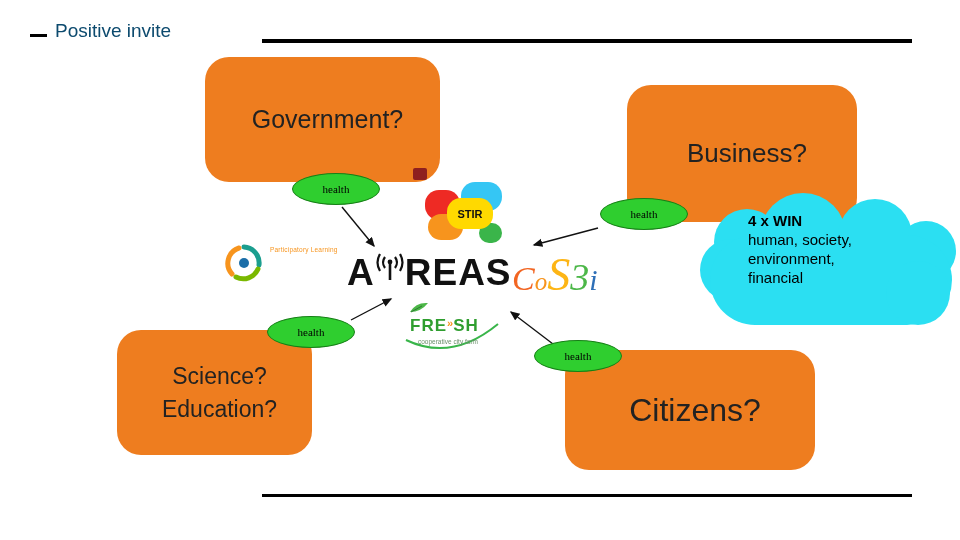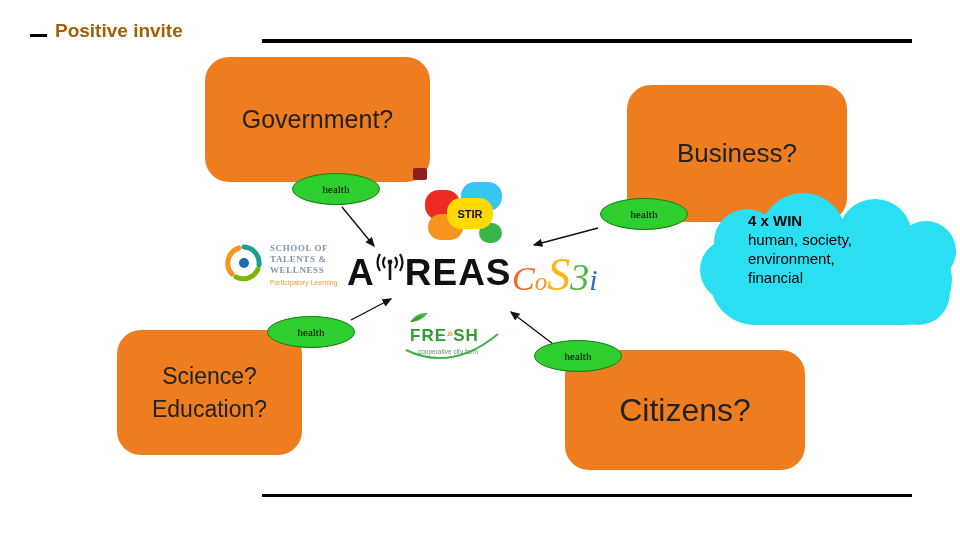--- a/index.html
+++ b/index.html
@@ -6,27 +6,27 @@
   .slide {
     position:relative; width:960px; height:540px; background:#ffffff;
     overflow:hidden; font-family:"Liberation Sans", sans-serif;
   }
 
   
   .rule { position:absolute; background:#000; }
   .title-dash { left:30px; top:34px; width:17px; height:3px; }
   .top-rule { left:262px; top:39px; width:650px; height:4px; }
   .bottom-rule { left:262px; top:494px; width:650px; height:3px; }
-  .page-title { position:absolute; left:55px; top:20px; font-size:19px; font-weight:bold; color:#a16207; }
+  .page-title { position:absolute; left:55px; top:20px; font-size:19px; font-weight:normal; color:#0c4a6e; }
 
   
   .obox {
     position:absolute; background:#EE7D1F; border-radius:24px; z-index:1;
     display:flex; flex-direction:column; align-items:center; justify-content:center;
-    text-align:center; color:#222222;
+    text-align:center; color:#222222;padding-left:10px;
   }
   .box-gov { left:205px; top:57px;  width:225px; height:125px; font-size:25px; }
   .box-biz { left:627px; top:85px;  width:220px; height:137px; font-size:26px; }
   .box-sci { left:117px; top:330px; width:185px; height:125px; font-size:23px; line-height:33px; }
   .box-cit { left:565px; top:350px; width:240px; height:120px; font-size:32px; }
 
   
   .health {
     position:absolute; width:86px; height:30px; background:#2FCE2F;
     border:1px solid #168016; border-radius:50%; z-index:3;
@@ -71,21 +71,21 @@
   .cos3i { position:absolute; left:512px; top:248px; height:54px; z-index:2;
            font-family:"Liberation Serif", serif; font-style:italic;
            display:flex; align-items:baseline; }
   .c0 { font-size:34px; color:#F26522; }
   .c1 { font-size:25px; color:#F7941D; }
   .c2 { font-size:46px; color:#FDB515; }
   .c3 { font-size:38px; color:#4CB748; }
   .c4 { font-size:30px; color:#2E6FB7; }
 
   
-  .fresh { position:absolute; left:400px; top:310px; width:104px; height:56px; z-index:2; }
+  .fresh { position:absolute; left:400px; top:300px; width:104px; height:56px; z-index:2; }
   .fresh-swoosh { position:absolute; left:0; top:6px; }
   .fresh-text { position:absolute; left:10px; top:16px; font-size:17px; font-weight:bold;
                 color:#2F9E2F; letter-spacing:1px; }
   .fresh-chev { color:#F7941D; font-size:11px; vertical-align:4px; letter-spacing:0; }
   .fresh-sub  { position:absolute; left:18px; top:38px; font-size:6.5px; color:#6a8f6a; }
   .fresh-leaf { position:absolute; left:8px; top:0; }
 
   
   .cloud { position:absolute; left:700px; top:193px; width:258px; height:142px; z-index:4; }
   .bump { position:absolute; background:#2BDFF2; border-radius:50%; }
@@ -162,25 +162,20 @@
   <div class="school">
     <span>
       <svg width="40" height="40" viewBox="0 0 40 40">
         <path d="M20 4 A16 16 0 0 1 35 22" fill="none" stroke="#1B9E8F" stroke-width="5" stroke-linecap="round"></path>
         <path d="M34 26 A16 16 0 0 1 12 34" fill="none" stroke="#7AB800" stroke-width="5" stroke-linecap="round"></path>
         <path d="M8 31 A16 16 0 0 1 15 5" fill="none" stroke="#F7941D" stroke-width="5" stroke-linecap="round"></path>
         <circle cx="20" cy="20" r="5" fill="#1B6EA8"></circle>
       </svg>
     </span>
     <div>
-      <div class="school-text">
-        <div>SCHOOL OF</div>
-        <div>TALENTS &amp;</div>
-        <div>WELLNESS</div>
-      </div>
       <div class="school-sub">Participatory Learning</div>
     </div>
   </div>
 
   <div class="areas">
     <span>A</span>
     <span>
       <svg width="28" height="32" viewBox="0 0 28 32">
         <circle cx="14" cy="9" r="2.4" fill="#111"></circle>
         <line x1="14" y1="11" x2="14" y2="27" stroke="#111" stroke-width="2.6"></line>

